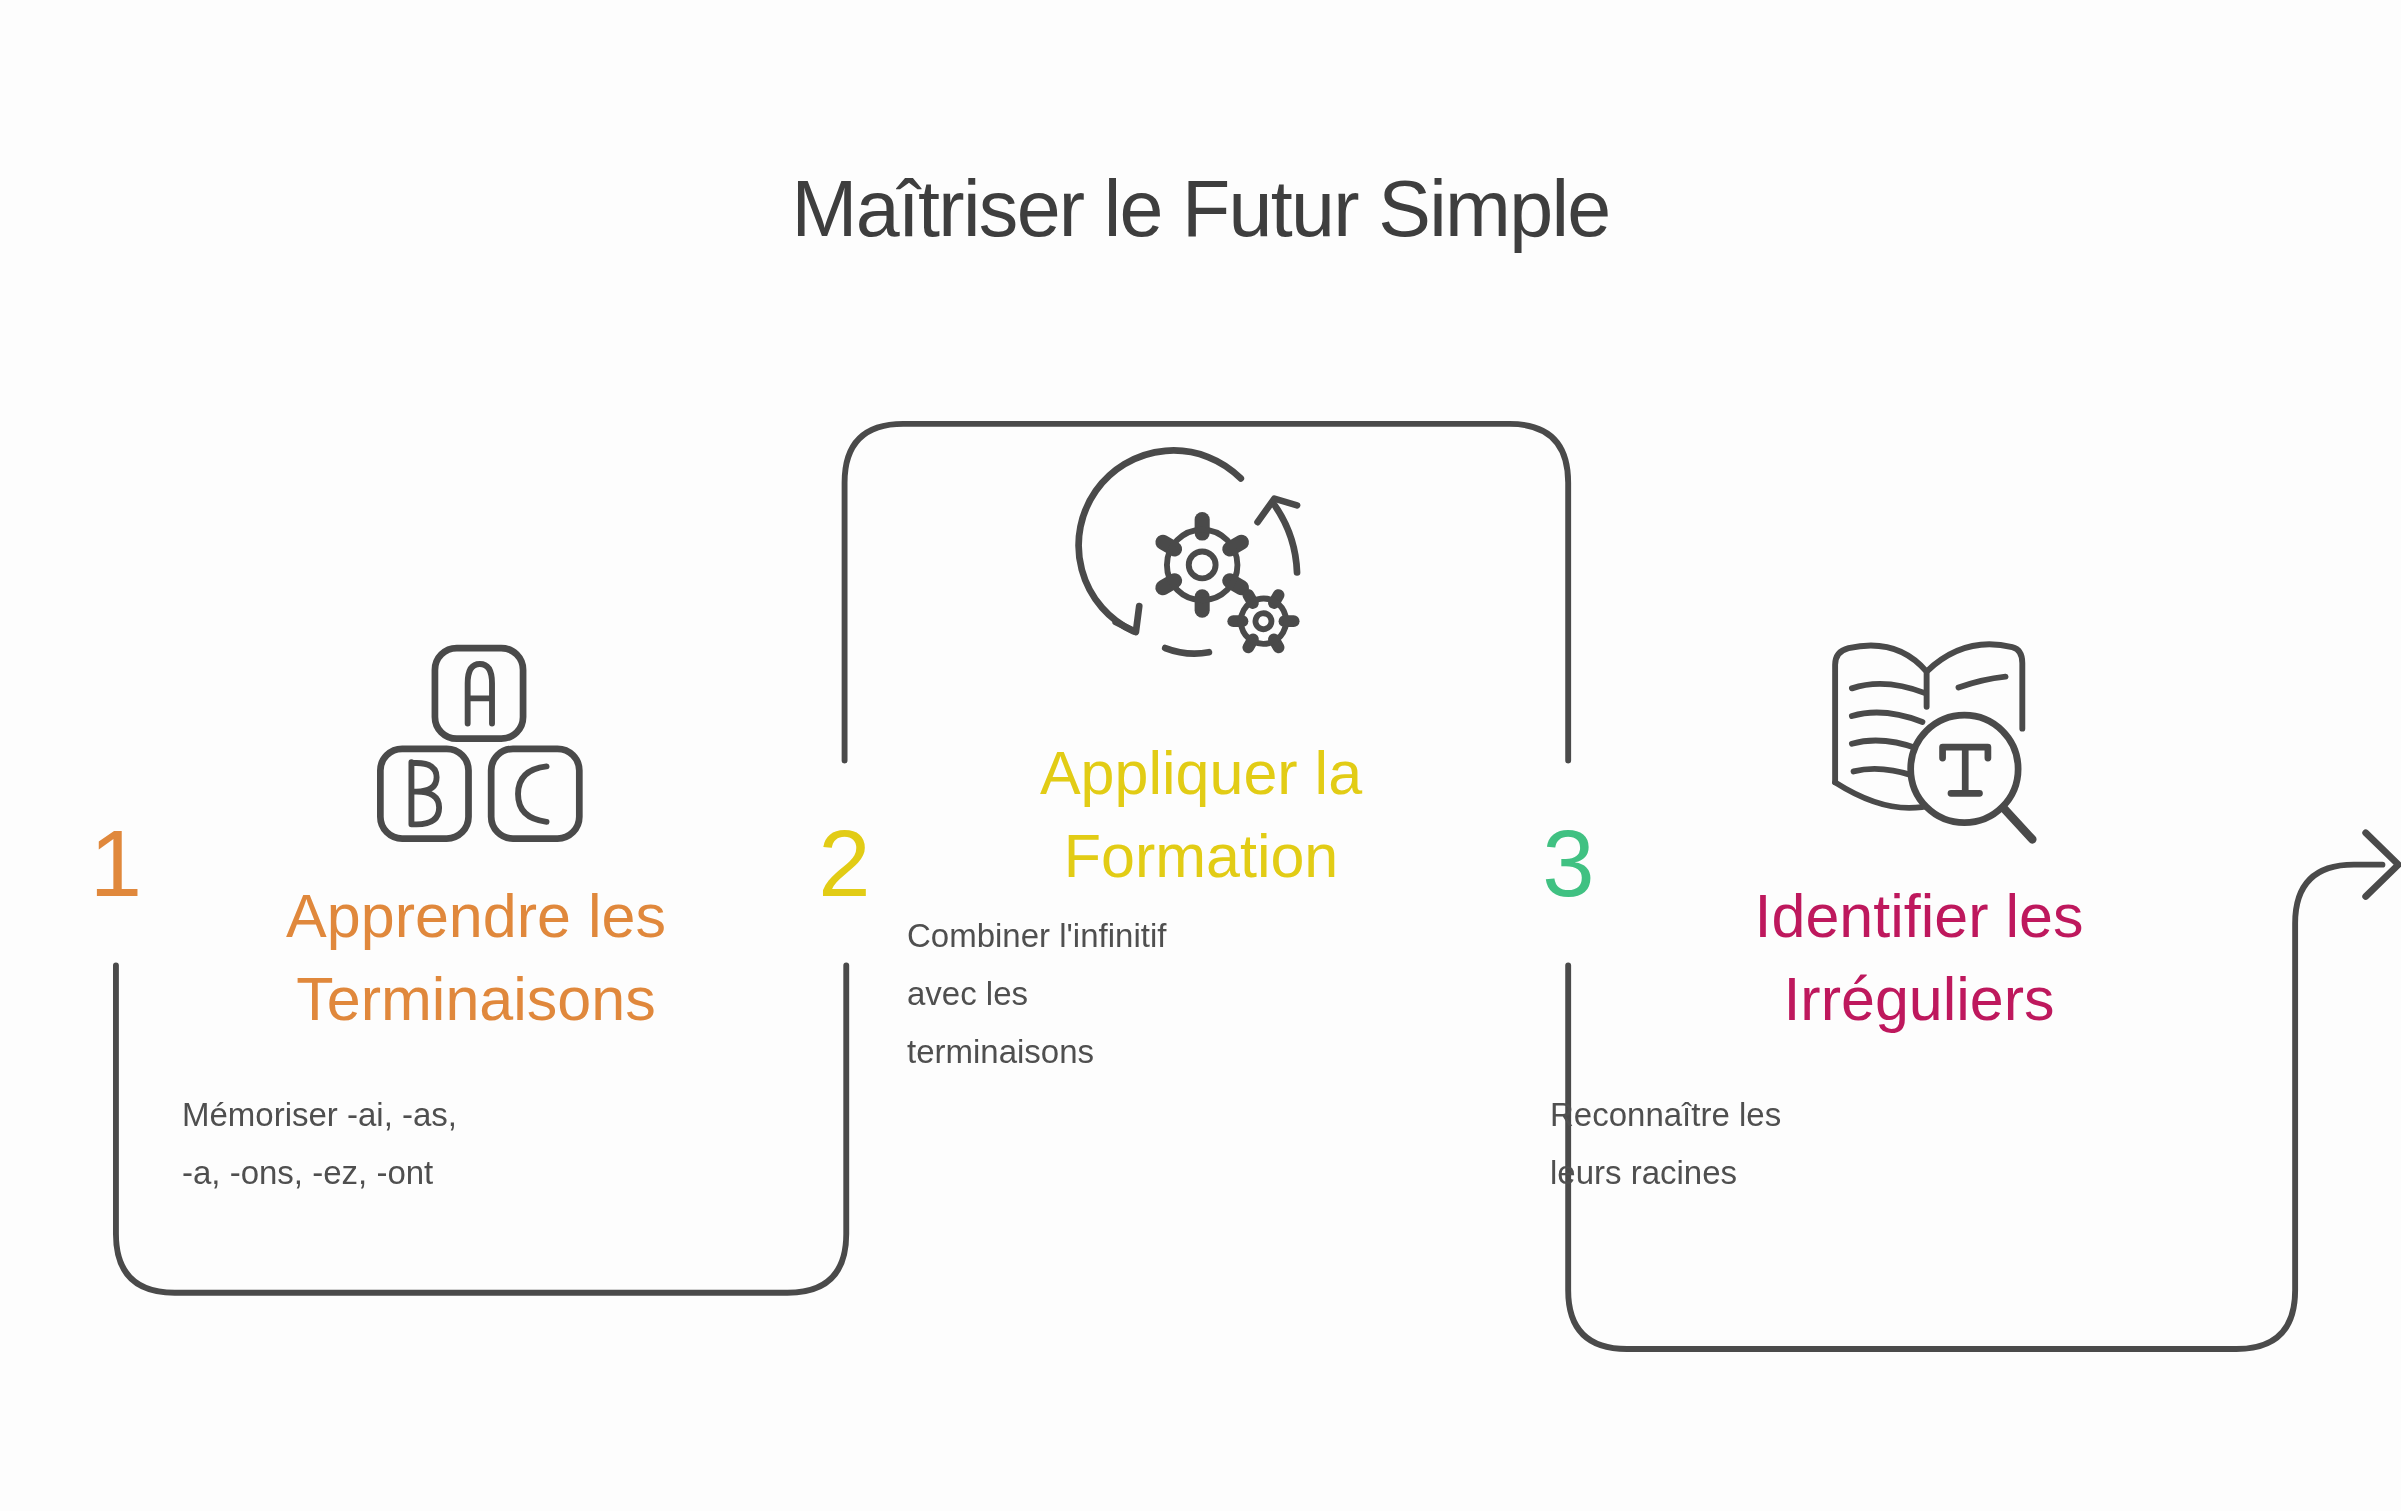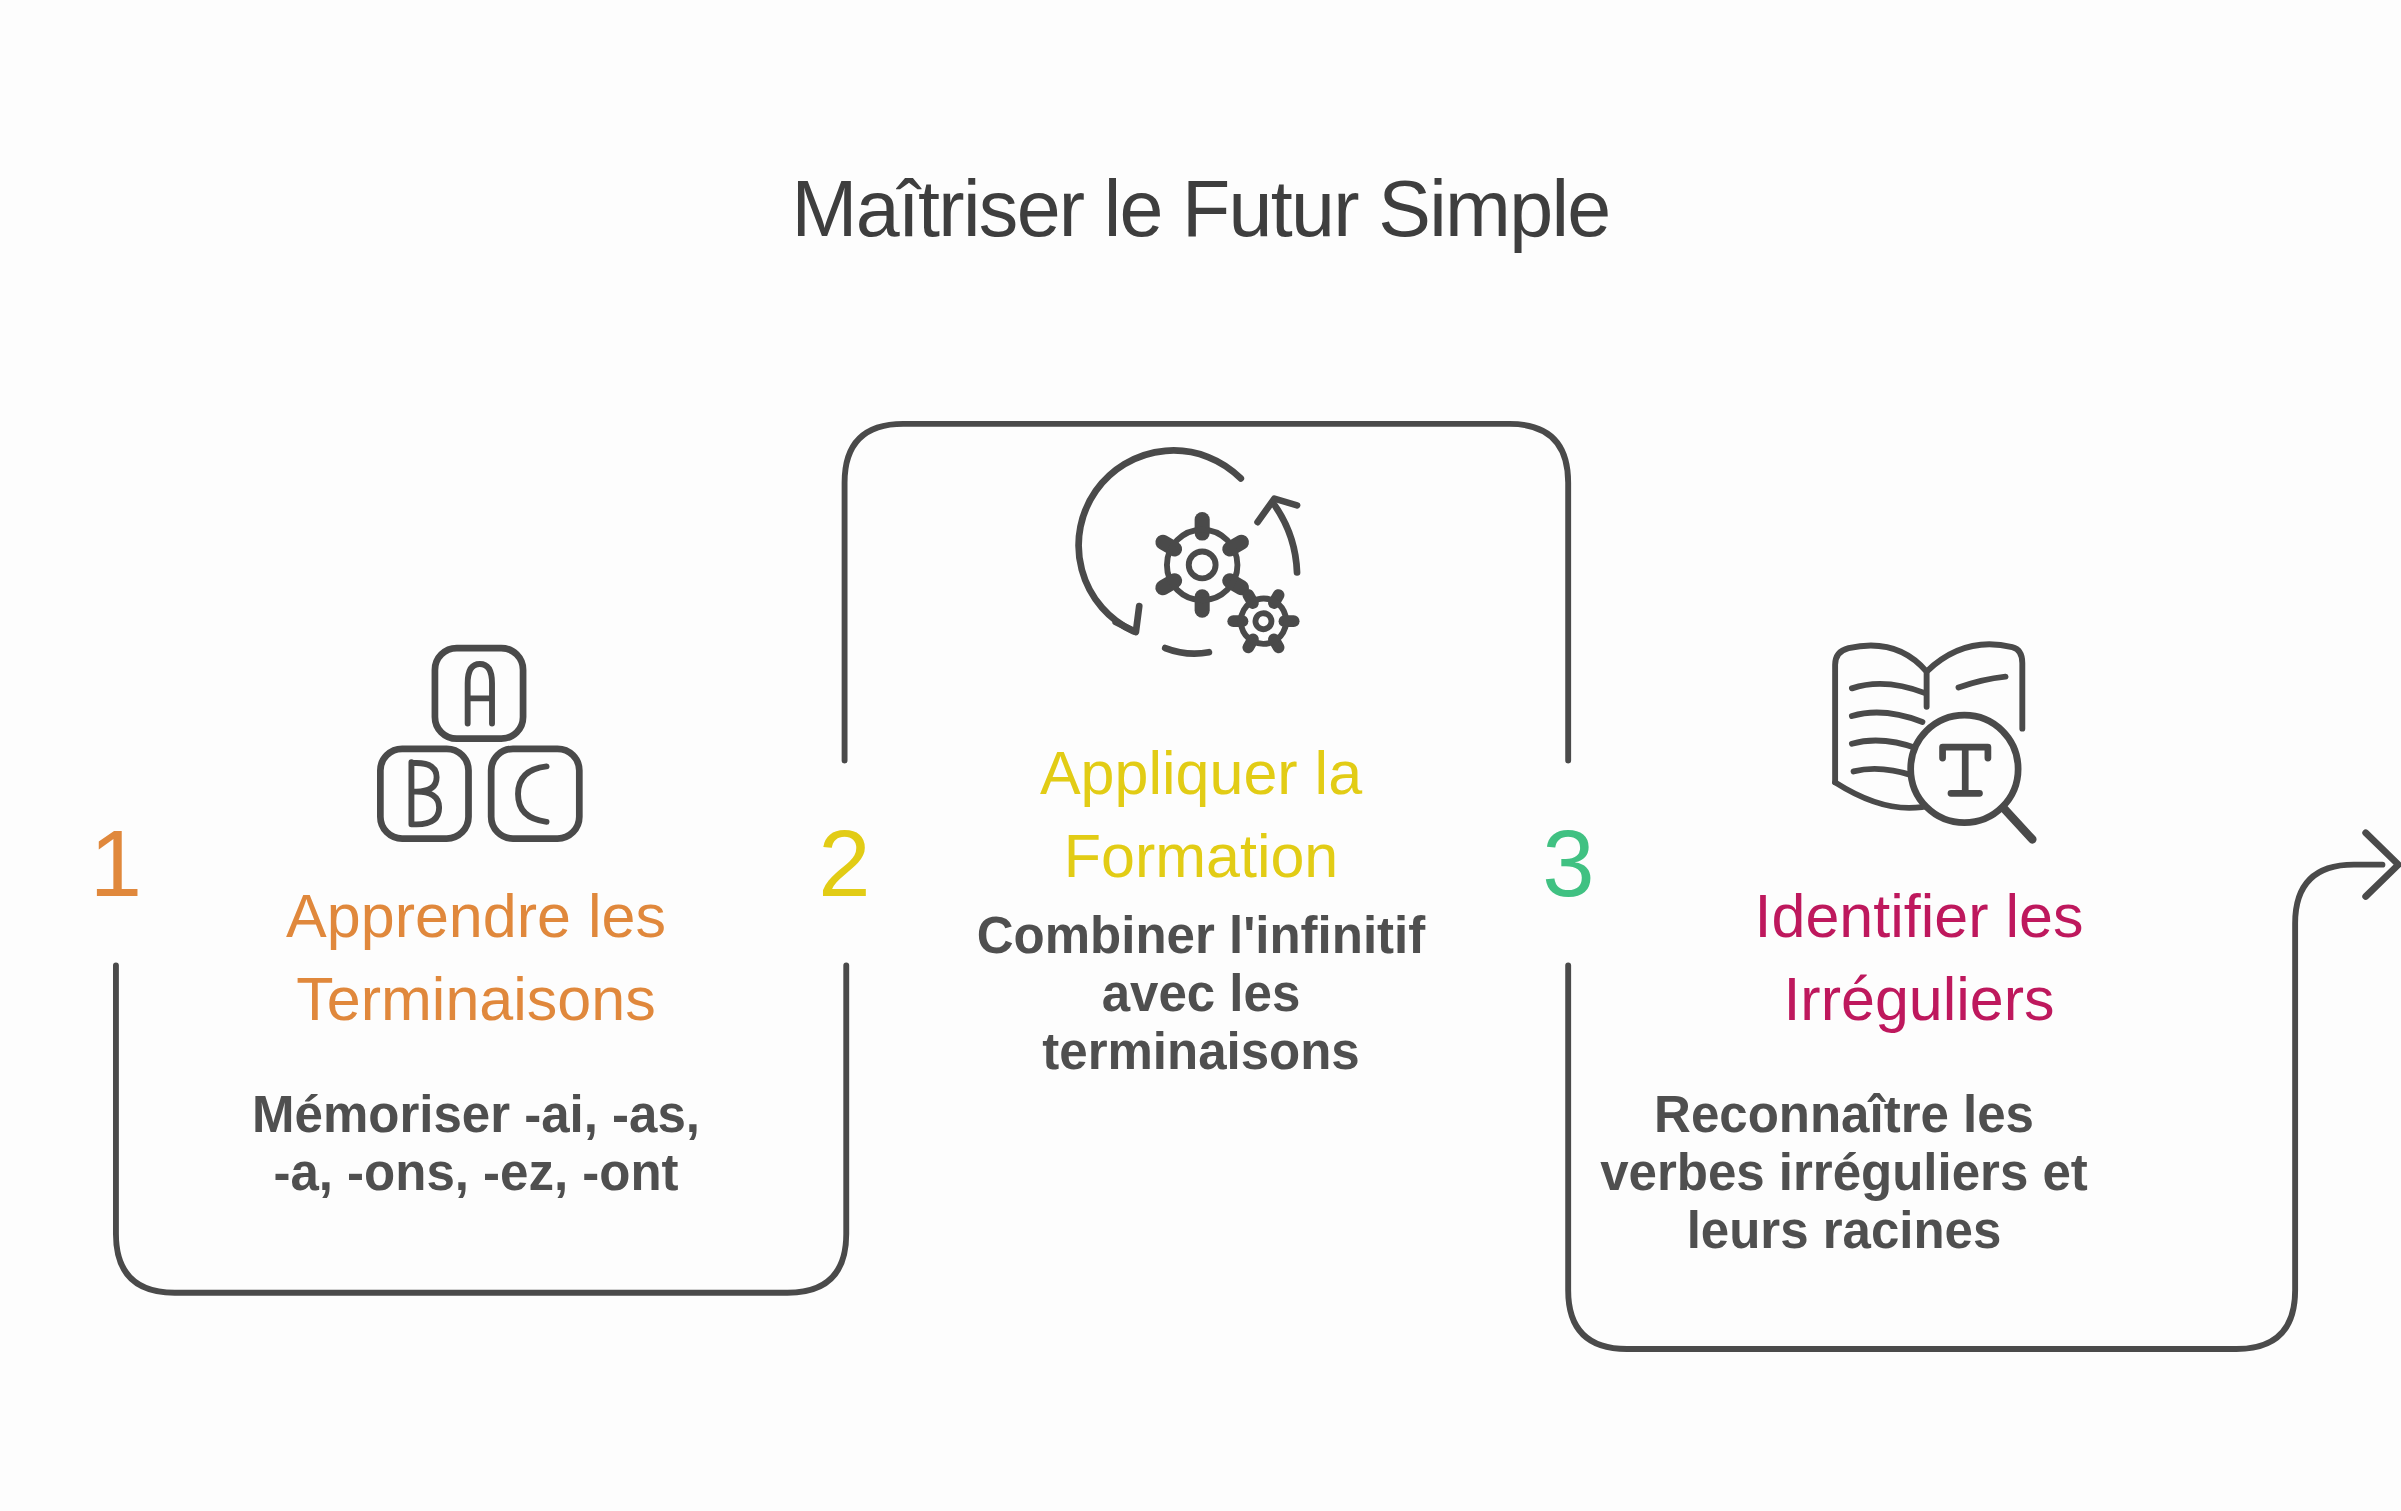--- a/index.html
+++ b/index.html
@@ -25,22 +25,22 @@
   #num-2{left:752px;}
   #num-3{left:1476px;}
   .heading{
     width:588px;text-align:center;
     font-size:61px;font-weight:400;line-height:83px;
   }
   #heading-1{left:182px;top:875px;}
   #heading-2{left:907px;top:732px;}
   #heading-3{left:1625px;top:875px;}
   .body-text{
-    width:588px;text-align:center;color:var(--body);
-    font-size:51px;font-weight:700;line-height:58px;
+    width:588px;color:var(--body);
+    font-size:33px;font-weight:400;line-height:58px;
   }
   #body-1{left:182px;top:1086px;}
   #body-2{left:907px;top:907px;}
   #body-3{left:1550px;top:1086px;}
   .heading span,.body-text span{display:block;}
   #diagram-svg{left:0;top:0;pointer-events:none;}
   .stroke{fill:none;stroke:var(--line);stroke-width:7;stroke-linecap:round;stroke-linejoin:round;}
   .stroke-8{fill:none;stroke:var(--line);stroke-width:8;stroke-linecap:round;stroke-linejoin:round;}
   .lens{fill:var(--bg);stroke:var(--line);stroke-width:8;}
   .tooth-big{stroke:var(--line);stroke-width:18;stroke-linecap:round;}
@@ -134,16 +134,15 @@
   <span>Mémoriser -ai, -as,</span>
   <span>-a, -ons, -ez, -ont</span>
 </div>
 <div class="abs body-text" id="body-2">
   <span>Combiner l'infinitif</span>
   <span>avec les</span>
   <span>terminaisons</span>
 </div>
 <div class="abs body-text" id="body-3">
   <span>Reconnaître les</span>
-  <span>verbes irréguliers et</span>
   <span>leurs racines</span>
 </div>
 
 
 </body></html>

